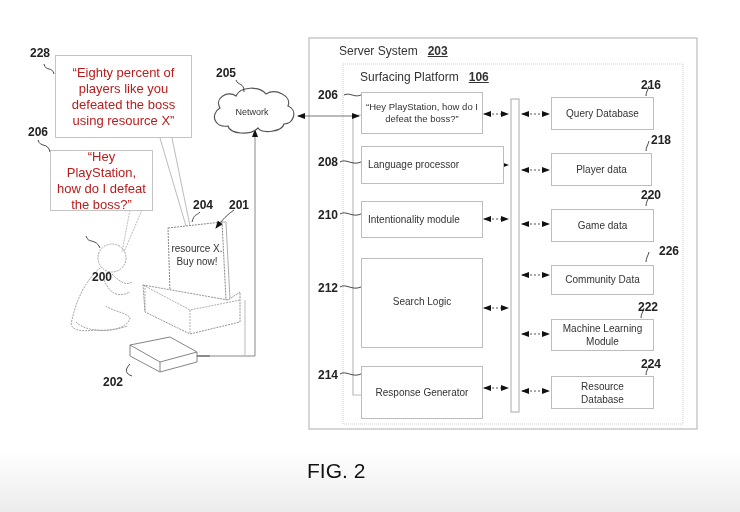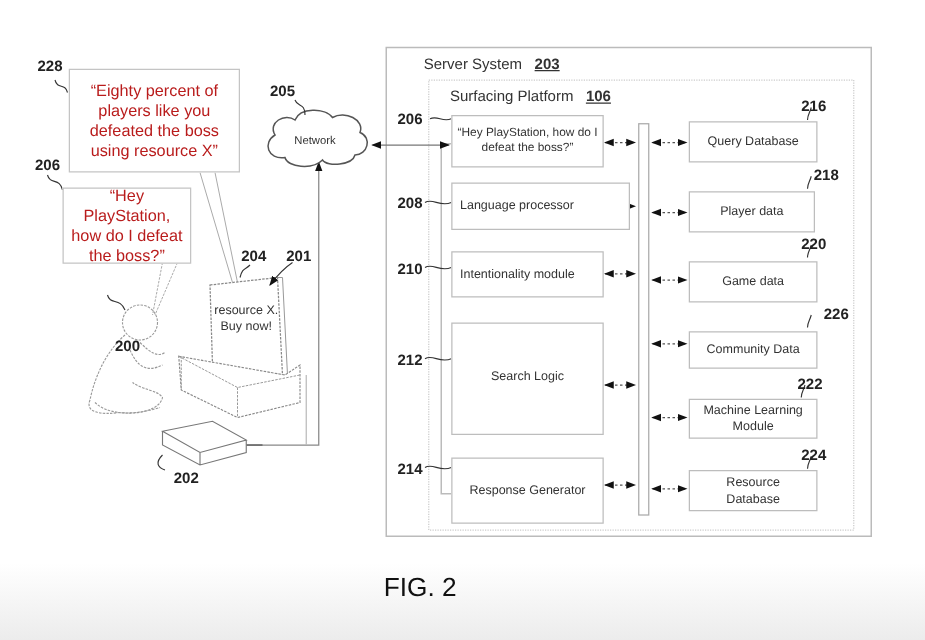--- a/index.html
+++ b/index.html
@@ -163,17 +163,17 @@
 <div class="ref" style="left:30px; top:46px;">228</div>
 <div class="bubble" style="left:50px; top:150px; width:103px; height:61px;">
       <span>“Hey PlayStation, how do I defeat the boss?”</span>
     </div>
 <div class="ref" style="left:28px; top:125px;">206</div>
 
 <div class="tv-text">resource X. Buy now!</div>
 <div class="ref" style="left:193px; top:198px;">204</div>
 <div class="ref" style="left:229px; top:198px;">201</div>
 <div class="ref" style="left:92px; top:222px;margin-top:48px;">200</div>
-<div class="ref" style="left:103px; top:375px;margin-left:36px;">202</div>
+<div class="ref" style="left:103px; top:375px;">202</div>
 
 <div class="fig">FIG. 2</div>
 
 </div>
 
 </body></html>

